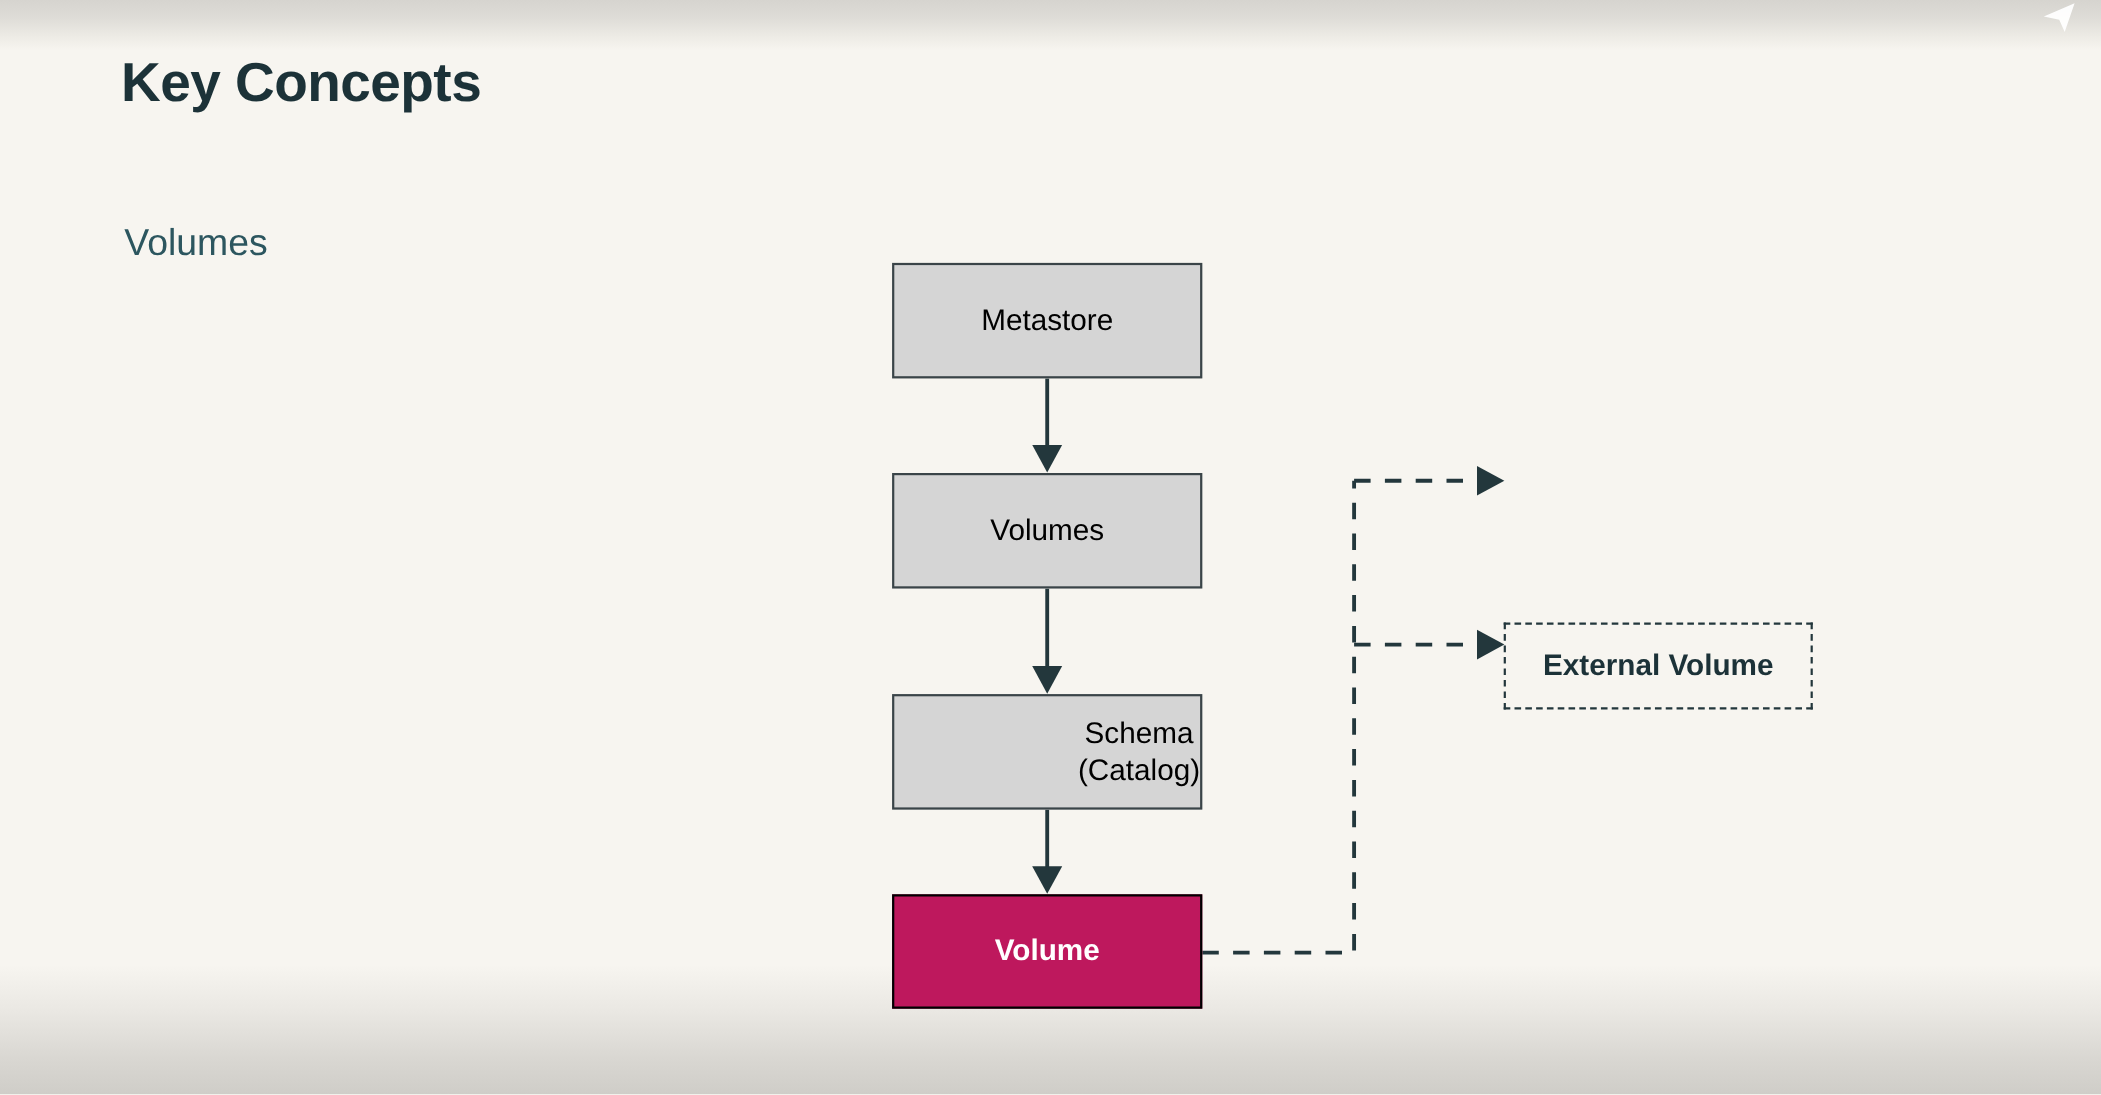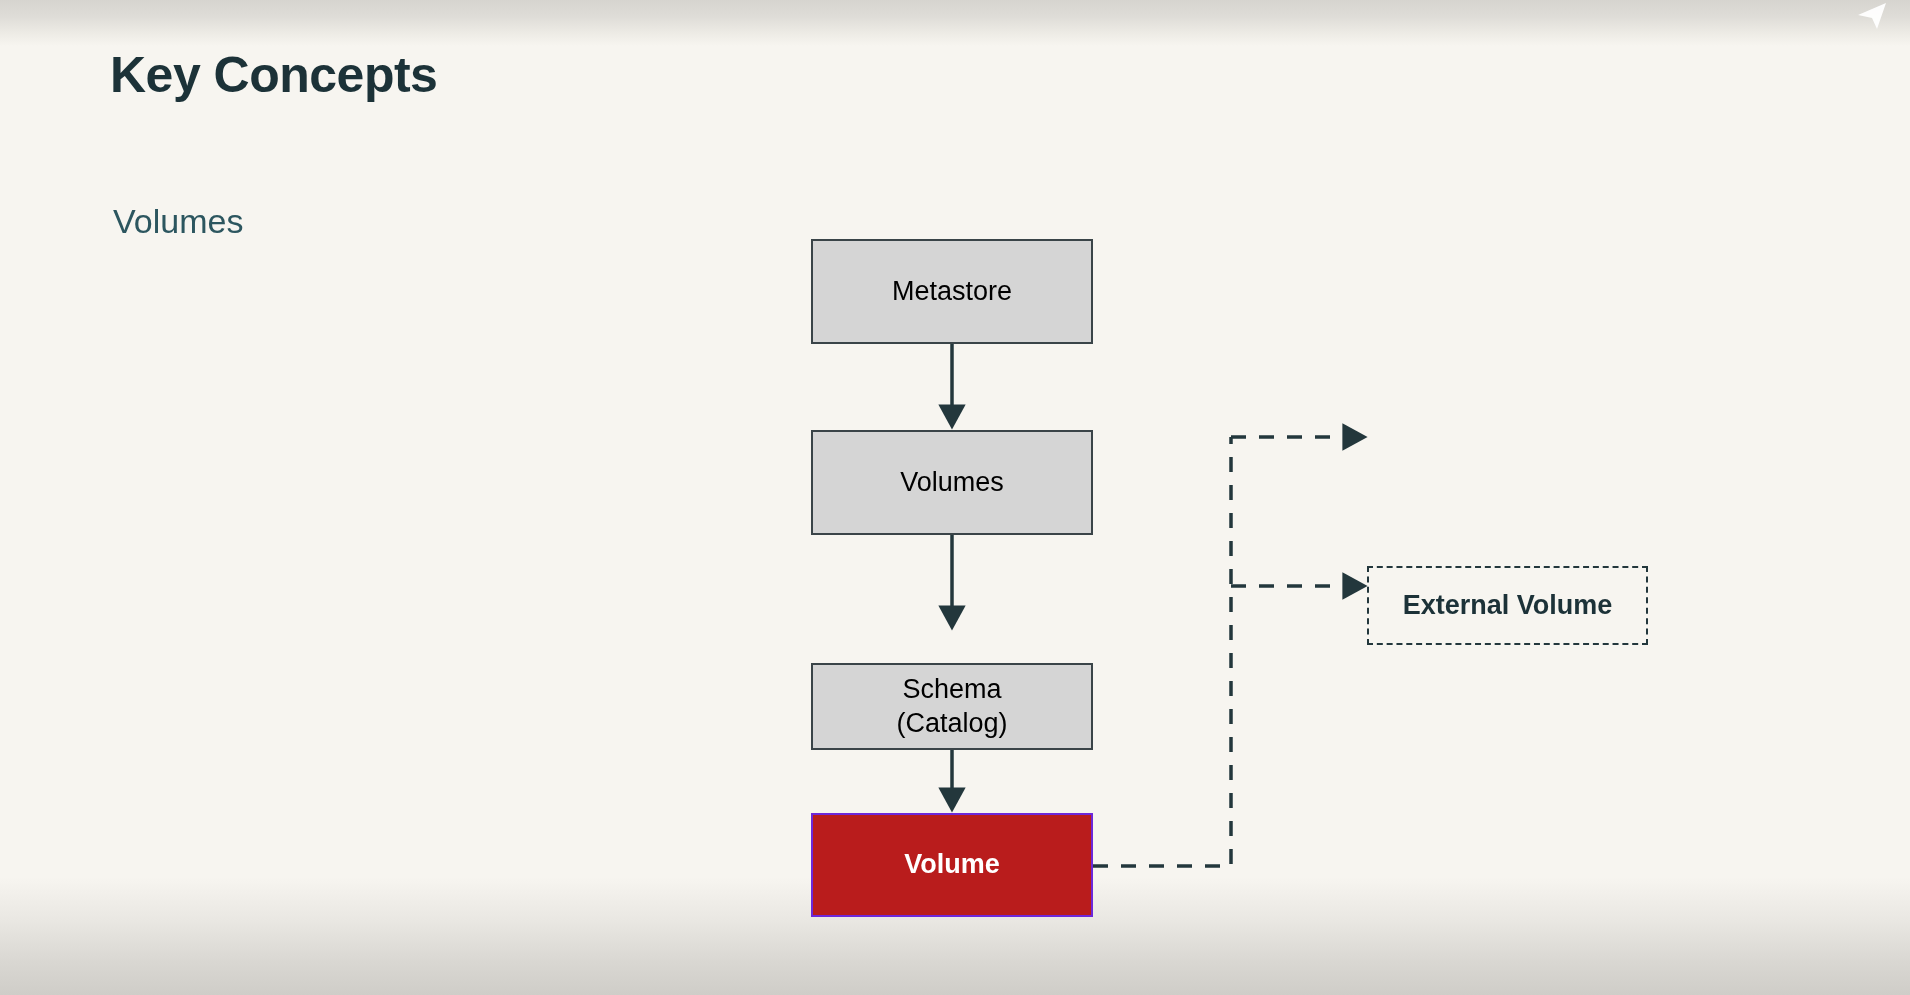--- a/index.html
+++ b/index.html
@@ -94,41 +94,41 @@
   }
   .node-solid {
     background: #D5D5D5;
     border: 2px solid #3A4448;
     color: #000000;
     font-size: 27px;
     font-weight: 400;
     line-height: 1.24;
   }
   .node-accent {
-    background: #b91c1c;
-    border: 2px solid #6d28d9;
+    background: #be185d;
+    border: 2px solid #000000;
     color: #FFFFFF;
     font-size: 27px;
     font-weight: 700;
     line-height: 1.24;
     text-align: right;
   }
   .node-dashed {
     background: transparent;
     border: 2px dashed #23373C;
     color: #1C3238;
     font-size: 27px;
     font-weight: 700;
     line-height: 1.24;
   }
 
   
   #node-metastore { left: 811px; top: 239px;  width: 282px; height: 105px; }
   #node-catalog   { left: 811px; top: 430px;  width: 282px; height: 105px; }
-  #node-schema    { left: 811px; top: 663px;  width: 282px; height: 87px; }
+  #node-schema    { left: 811px; top: 631px;  width: 282px; height: 105px; justify-content: flex-end; }
   #node-volume    { left: 811px; top: 813px;  width: 282px; height: 104px; }
   #node-managed   { left: 1367px; top: 398px; width: 281px; height: 78px; }
   #node-external  { left: 1367px; top: 566px; width: 281px; height: 79px; }
 
   svg#edges {
     position: absolute;
     left: 0; top: 0;
     width: 1910px;
     height: 995px;
     pointer-events: none;

